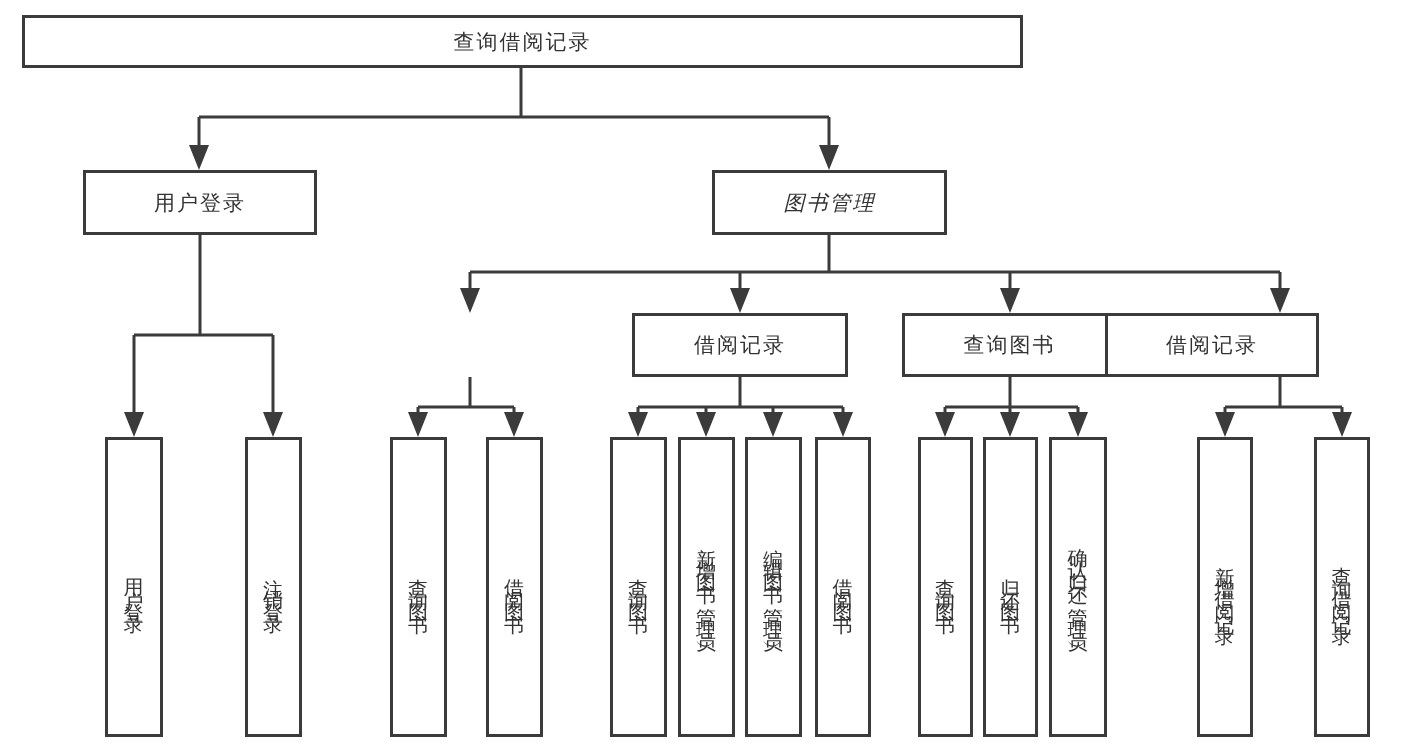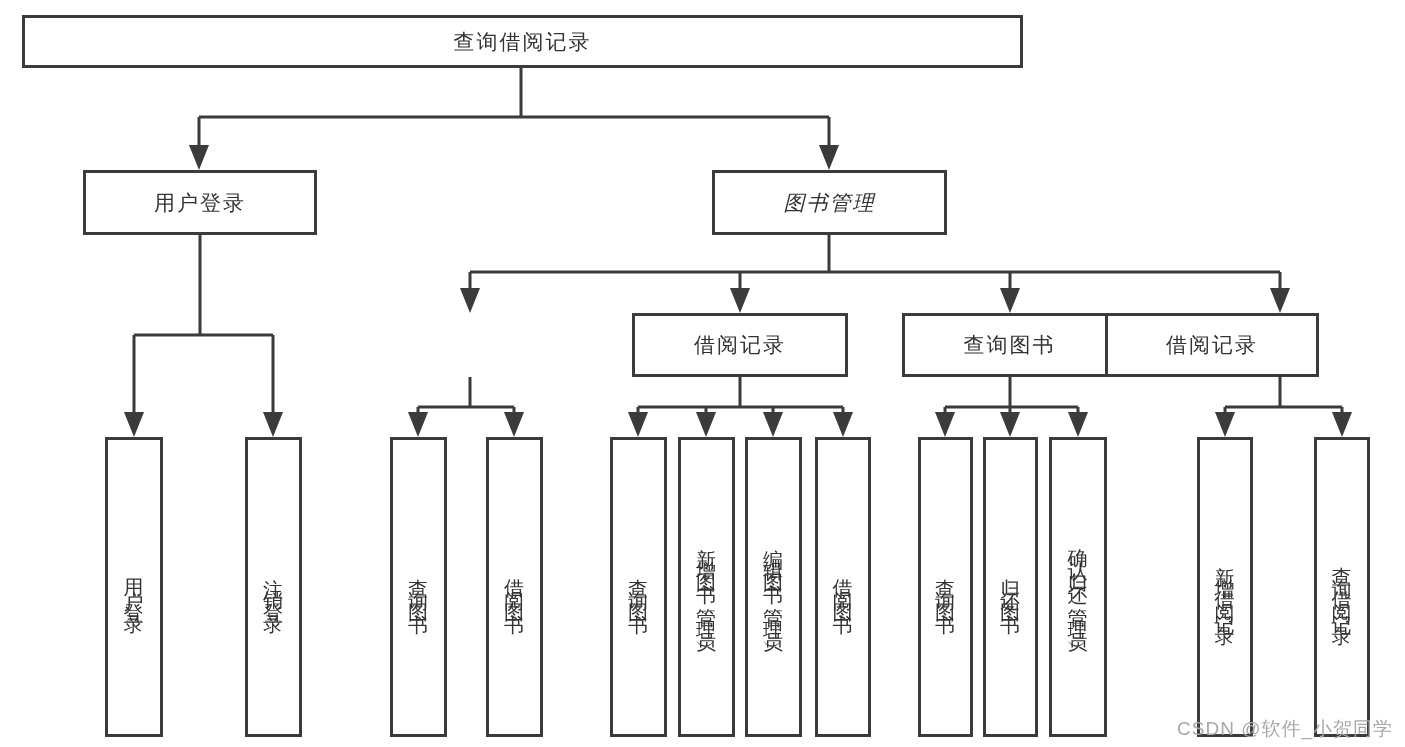--- a/index.html
+++ b/index.html
@@ -141,15 +141,14 @@
     <span>确认归还（管理员）</span>
   </div>
 
   <div class="box vbox" style="left:1197px;top:437px;width:56px;height:300px;">
     <span>新增借阅记录</span>
   </div>
   <div class="box vbox" style="left:1314px;top:437px;width:56px;height:300px;">
     <span>查询借阅记录</span>
   </div>
 
-  <div class="watermark">CSDN @软件_小贺同学</div>
 
 </div>
 
 </body></html>

